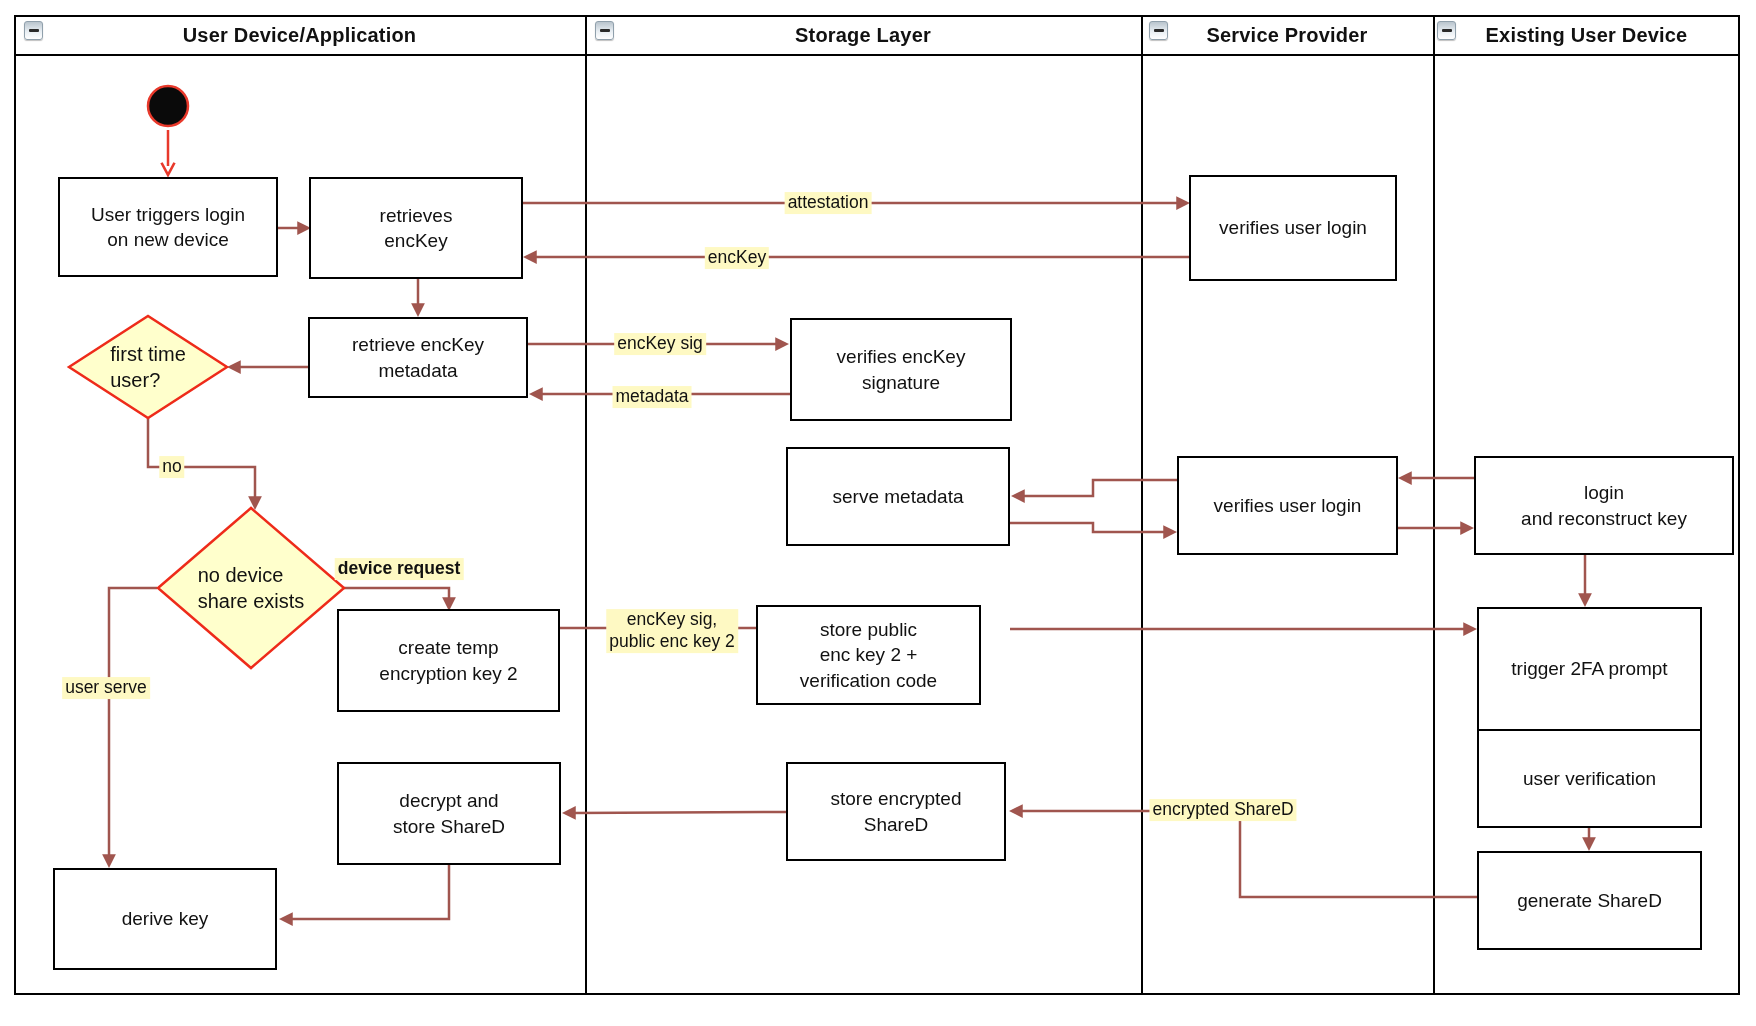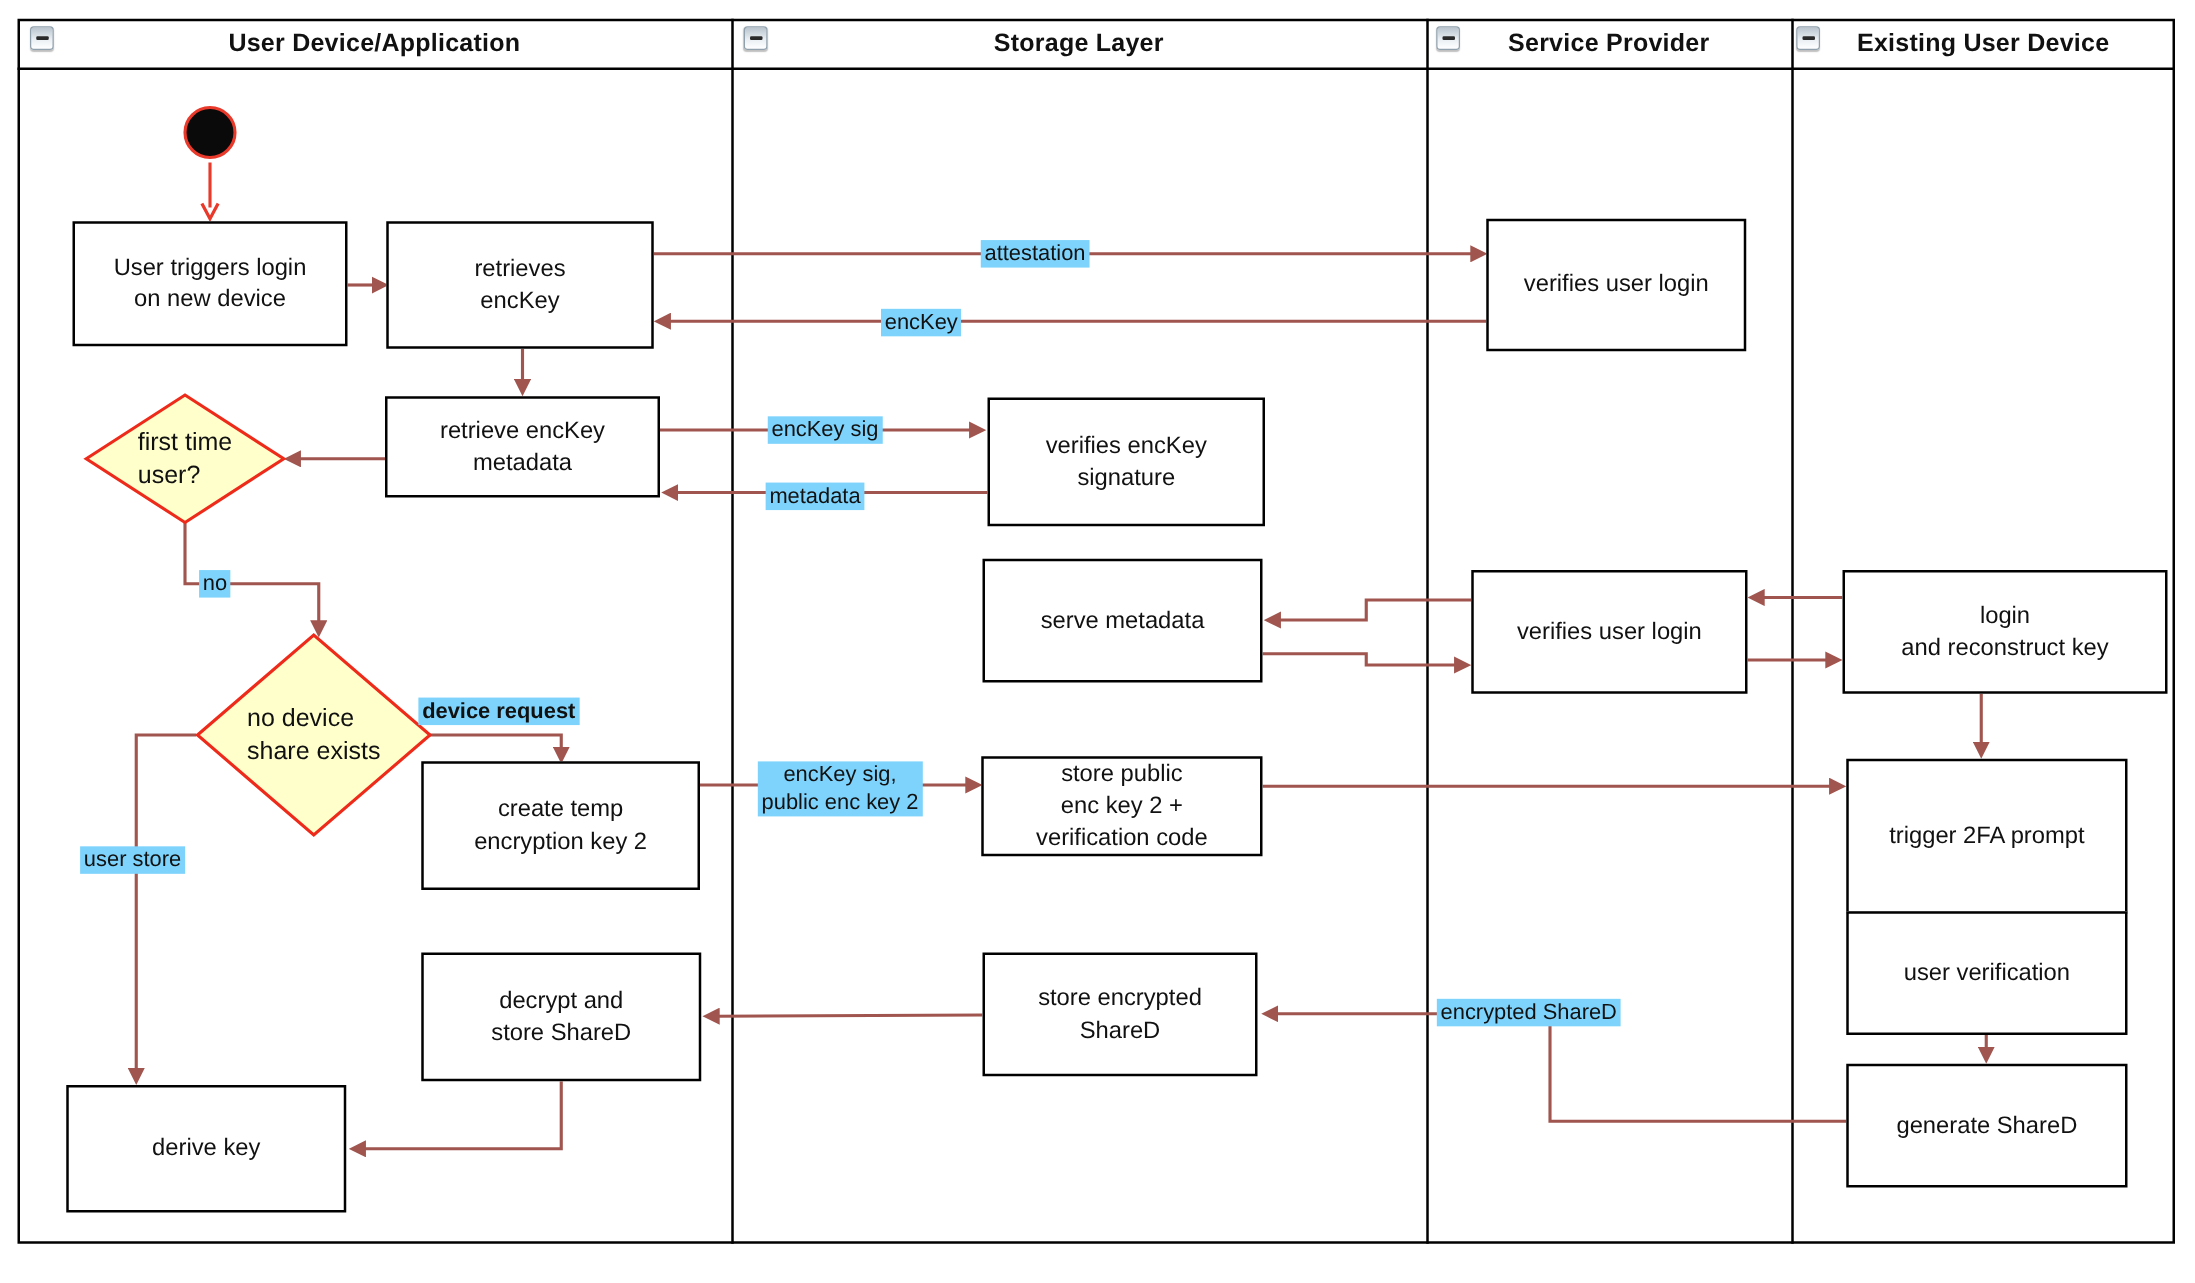--- a/index.html
+++ b/index.html
@@ -40,21 +40,21 @@
     border:2px solid #000; z-index:3;
     display:flex; align-items:center; justify-content:center;
     text-align:center; font-size:19px; line-height:1.32; white-space:pre-line;
   }
   .dtext {
     position:absolute; z-index:4; display:flex; align-items:center; justify-content:center;
     text-align:left; font-size:20px; line-height:1.3; white-space:pre-line;
   }
   .edge-label {
     position:absolute; z-index:4; transform:translate(-50%,-50%);
-    background:#7dd3fc; padding:0 3px; font-size:17.5px; line-height:1.25;
+    background:#fef9c3; padding:0 3px; font-size:17.5px; line-height:1.25;
     text-align:center; white-space:pre-line;
   }
 </style>
 </head>
 <body>
 
 <div class="diagram">
 
   <div class="outer"></div>
   <div class="header-sep"></div>
@@ -137,21 +137,21 @@
 metadata</div>
   <div class="node" style="left:790px;top:318px;width:222px;height:103px;">verifies encKey
 signature</div>
   <div class="node" style="left:1189px;top:175px;width:208px;height:106px;">verifies user login</div>
   <div class="node" style="left:786px;top:447px;width:224px;height:99px;">serve metadata</div>
   <div class="node" style="left:1177px;top:456px;width:221px;height:99px;">verifies user login</div>
   <div class="node" style="left:1474px;top:456px;width:260px;height:99px;">login
 and reconstruct key</div>
   <div class="node" style="left:337px;top:609px;width:223px;height:103px;">create temp
 encryption key 2</div>
-  <div class="node" style="left:785px;top:605px;width:225px;height:80px;">store public
+  <div class="node" style="left:756px;top:605px;width:225px;height:100px;">store public
 enc key 2 +
 verification code</div>
   <div class="node" style="left:1477px;top:607px;width:225px;height:124px;">trigger 2FA prompt</div>
   <div class="node" style="left:1477px;top:729px;width:225px;height:99px;">user verification</div>
   <div class="node" style="left:1477px;top:851px;width:225px;height:99px;">generate ShareD</div>
   <div class="node" style="left:786px;top:762px;width:220px;height:99px;">store encrypted
 ShareD</div>
   <div class="node" style="left:337px;top:762px;width:224px;height:103px;">decrypt and
 store ShareD</div>
   <div class="node" style="left:53px;top:868px;width:224px;height:102px;">derive key</div>
@@ -160,18 +160,18 @@
 user?</div>
   <div class="dtext" style="left:166px;top:558px;width:170px;height:60px;">no device
 share exists</div>
 
   <div class="edge-label" style="left:828px;top:203px;">attestation</div>
   <div class="edge-label" style="left:737px;top:258px;">encKey</div>
   <div class="edge-label" style="left:660px;top:344px;">encKey sig</div>
   <div class="edge-label" style="left:652px;top:397px;">metadata</div>
   <div class="edge-label" style="left:172px;top:467px;">no</div>
   <div class="edge-label" style="left:399px;top:569px;font-weight:bold;">device request</div>
-  <div class="edge-label" style="left:106px;top:688px;">user store</div>
+  <div class="edge-label" style="left:106px;top:688px;">user serve</div>
   <div class="edge-label" style="left:672px;top:631px;">encKey sig,
 public enc key 2</div>
   <div class="edge-label" style="left:1223px;top:810px;">encrypted ShareD</div>
 
 </div>
 
 </body></html>

